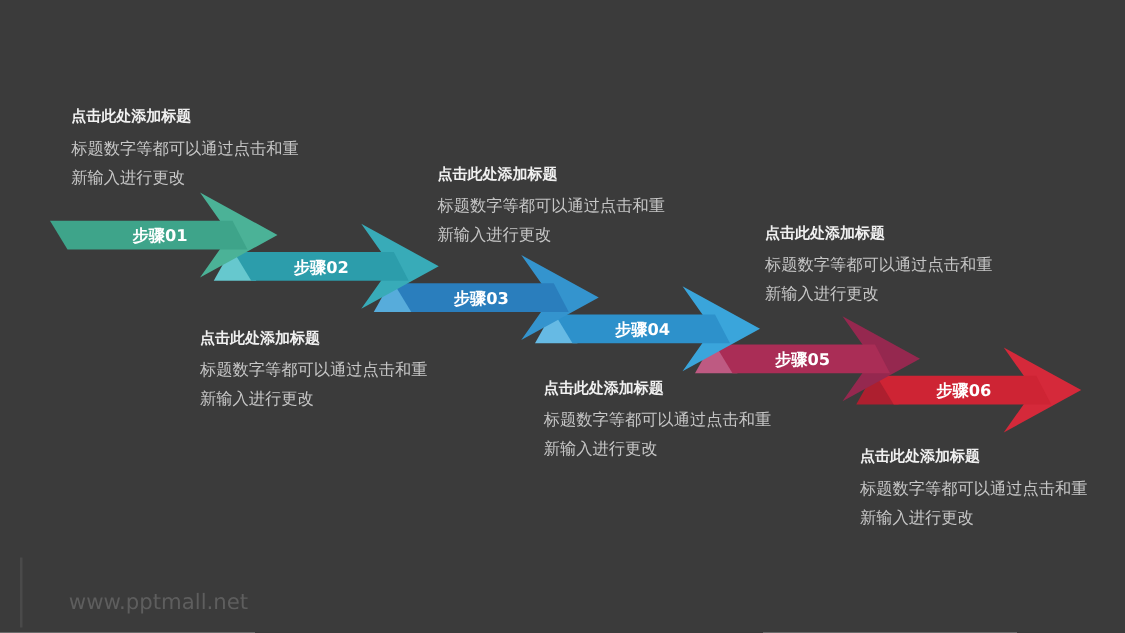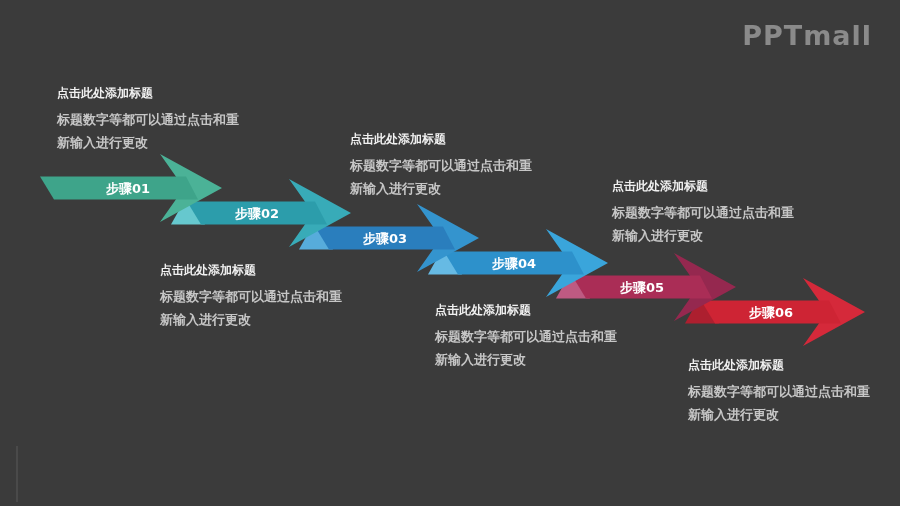--- a/index.html
+++ b/index.html
@@ -22,37 +22,35 @@
     fill:var(--label-color,#FFFFFF);
   }
   .text-block{position:absolute;white-space:nowrap;}
   .tb-title{
     font-size:12px;font-weight:bold;line-height:20px;
     color:var(--title-color,#F0F0F0);
   }
   .tb-line{
     font-size:13px;line-height:23px;margin-top:0;
     color:var(--body-color,#C6C6C6);
-    font-weight:bold;
   }
   .tb-title + .tb-line{margin-top:5px;}
   .watermark{
     position:absolute;left:55px;bottom:14px;
     font-size:17px;color:var(--wm-color,#5E5E5E);
   }
   .corner-line{
     position:absolute;left:16px;bottom:4px;
     width:2px;height:56px;background:#4A4A4A;
   }
 </style>
 </head>
 <body>
 
 <div class="slide" style="--bg: #3B3B3B; --logo-color: #8A8A8A; --wm-color: #5E5E5E; --title-color: #F0F0F0; --body-color: #C6C6C6; --label-color: #FFFFFF;">
-  <div class="logo">PPTmall</div>
 
   <svg id="diagram" width="900" height="506" viewBox="0 0 900 506">
       <g>
         <polygon points="701,295 685,323.5 719,323.5" fill="#AD1F2F"></polygon>
         <polygon points="803,278 865,312 803,346 827,312" fill="#D5293A"></polygon>
         <polygon points="701,300.5 829,300.5 841,323.5 715,323.5" fill="#CE2434"></polygon>
       </g>
       <g>
         <polygon points="572,270 556,298.5 590,298.5" fill="#BE5A82"></polygon>
         <polygon points="674,253 736,287 674,321 698,287" fill="#95284F"></polygon>
@@ -117,13 +115,14 @@
   </div>
 
   <div class="text-block" style="left: 688px; top: 355px;">
     <div class="tb-title">点击此处添加标题</div>
     <div class="tb-line tb-l1">标题数字等都可以通过点击和重</div>
     <div class="tb-line tb-l2">新输入进行更改</div>
   </div>
 </div>
 
   <div class="corner-line"></div>
+  <div class="watermark">www.pptmall.net</div>
 </div>
 
 </body></html>

